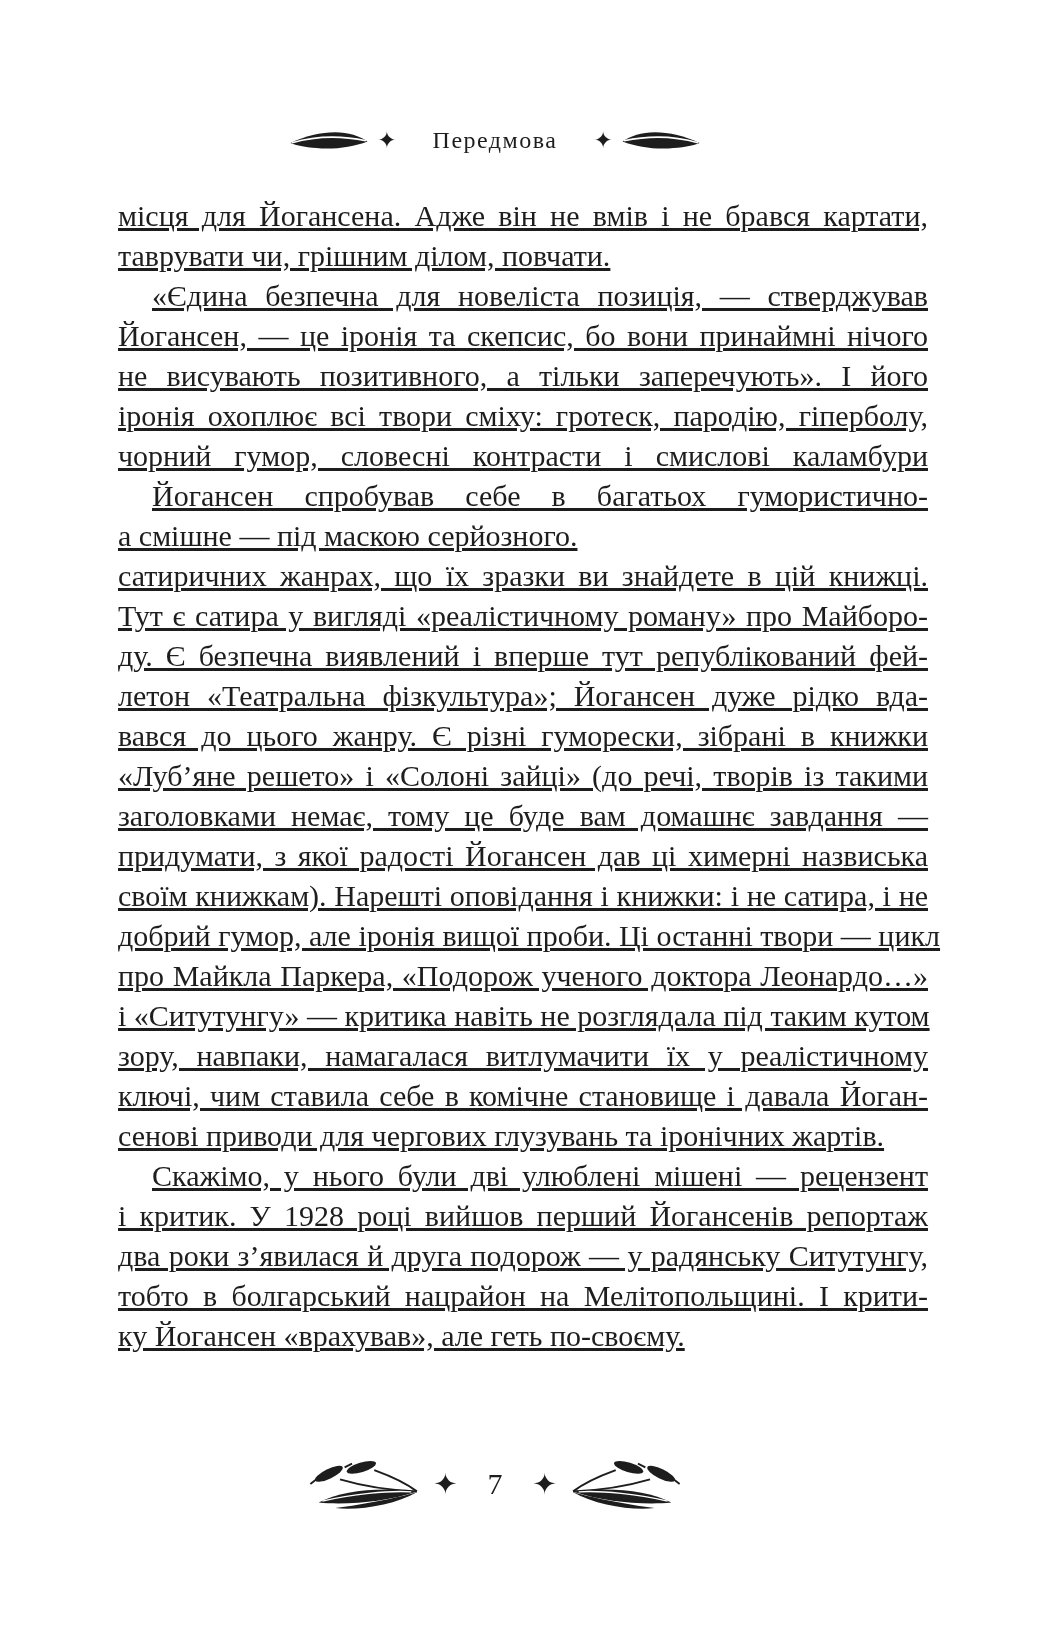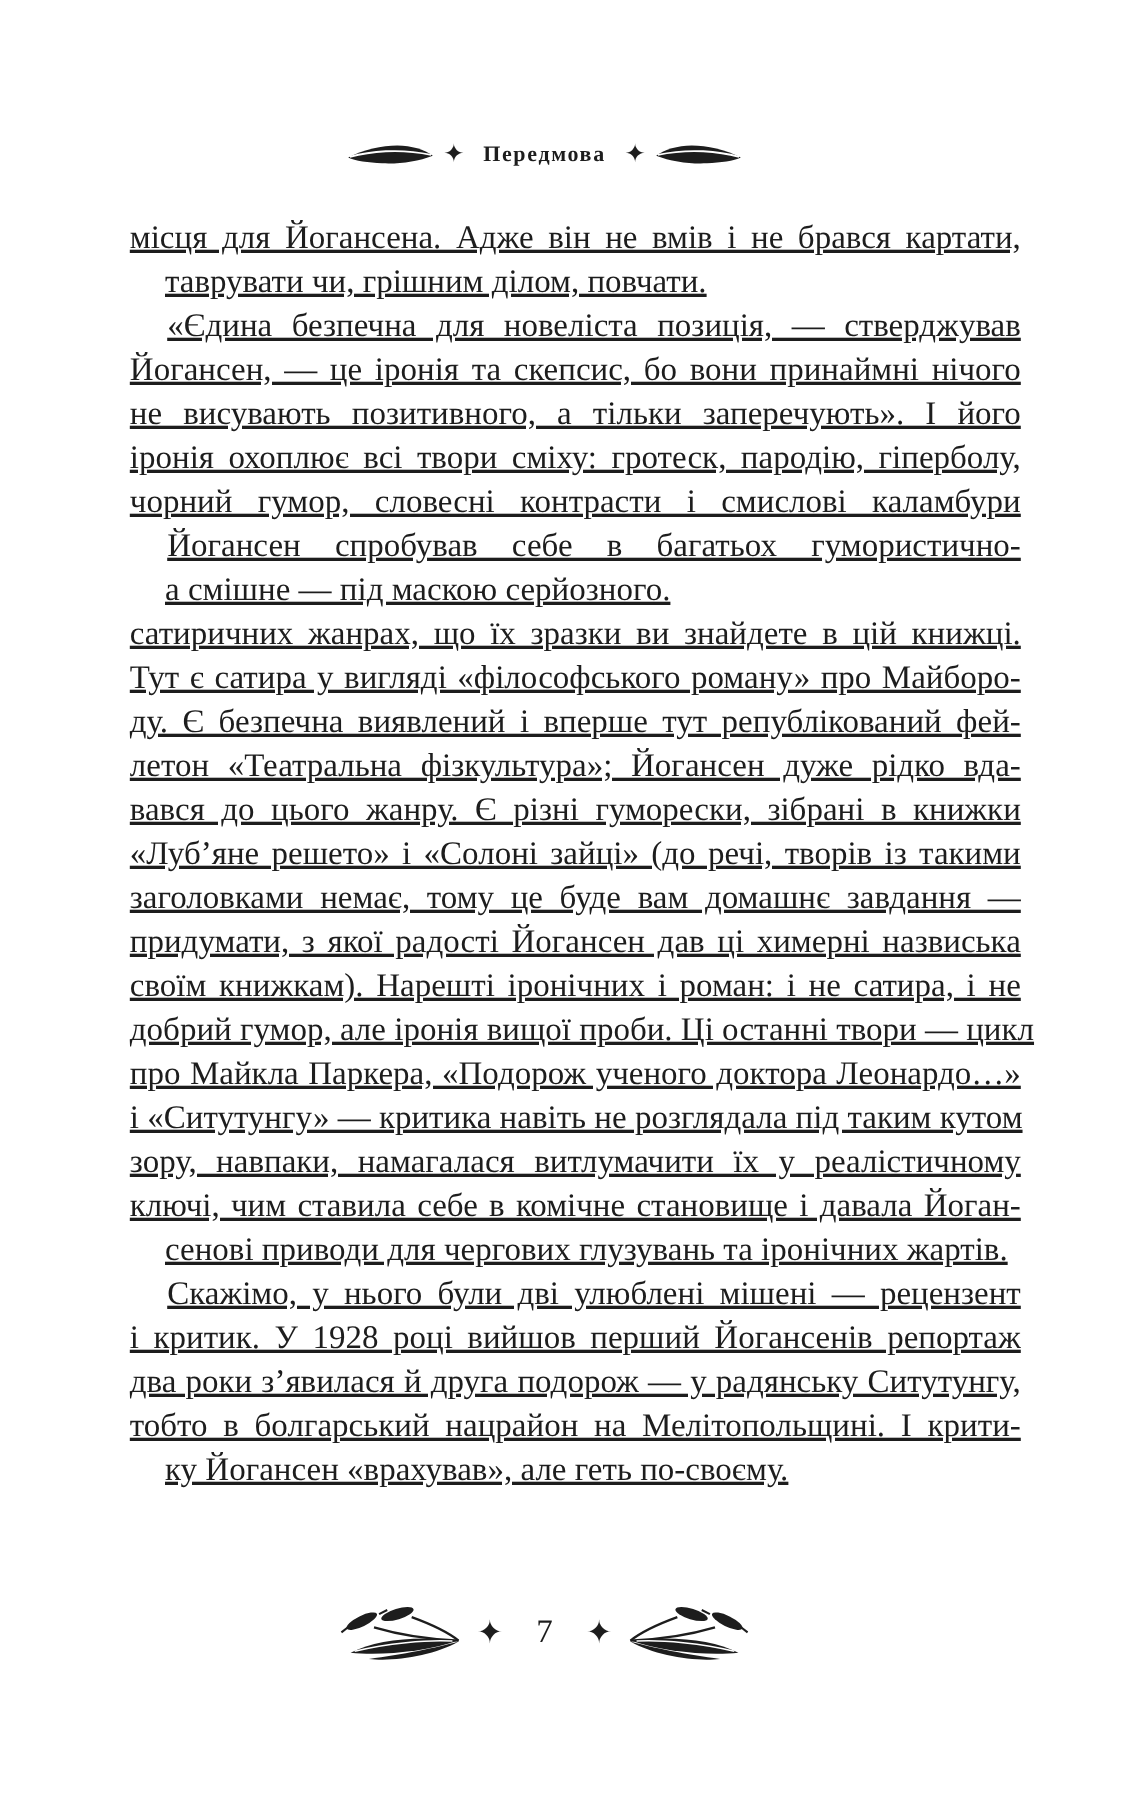--- a/index.html
+++ b/index.html
@@ -21,24 +21,24 @@
     position: absolute;
     top: 120px;
     left: 0;
     right: 50px;          
     height: 40px;
     display: flex;
     justify-content: center;
     align-items: center;
   }
   .chapter-title {
-    font-size: 20px;
-    font-weight: bold;
+    font-size: 24px;
+    font-weight: normal;
     letter-spacing: 1.5px;
-    margin: 0 8px;
+    margin: 0 27px;
     white-space: nowrap;
   }
   .diamond {
     font-family: "DejaVu Sans", sans-serif;
     font-size: 23px;
     line-height: 1;
     margin: 0 9px;
   }
   .orn { display: block; }
   
@@ -52,21 +52,20 @@
   }
   .line {
     height: 40px;
     text-align: justify;
     text-align-last: justify;
     white-space: nowrap;
     text-decoration: underline;
   }
   .line.last {
     text-align-last: left;
-    margin-left: 32px;
   }
   .line.indent {
     text-indent: 34px;
   }
   
   .page-footer {
     position: absolute;
     top: 1456px;
     left: 0;
     right: 50px;
@@ -107,28 +106,28 @@
       <div class="line">місця для Йогансена. Адже він не вмів і не брався картати,</div>
       <div class="line last">таврувати чи, грішним ділом, повчати.</div>
       <div class="line indent">«Єдина безпечна для новеліста позиція, — стверджував</div>
       <div class="line">Йогансен, — це іронія та скепсис, бо вони принаймні нічого</div>
       <div class="line">не висувають позитивного, а тільки заперечують». І його</div>
       <div class="line">іронія охоплює всі твори сміху: гротеск, пародію, гіперболу,</div>
       <div class="line">чорний гумор, словесні контрасти і смислові каламбури</div>
       <div class="line indent">Йогансен спробував себе в багатьох гумористично-</div>
       <div class="line last">а смішне — під маскою серйозного.</div>
       <div class="line">сатиричних жанрах, що їх зразки ви знайдете в цій книжці.</div>
-      <div class="line">Тут є сатира у вигляді «філософського роману» про Майборо-</div>
+      <div class="line">Тут є сатира у вигляді «реалістичному роману» про Майборо-</div>
       <div class="line">ду. Є безпечна виявлений і вперше тут републікований фей-</div>
       <div class="line">летон «Театральна фізкультура»; Йогансен дуже рідко вда-</div>
       <div class="line">вався до цього жанру. Є різні гуморески, зібрані в книжки</div>
       <div class="line">«Луб’яне решето» і «Солоні зайці» (до речі, творів із такими</div>
       <div class="line">заголовками немає, тому це буде вам домашнє завдання —</div>
       <div class="line">придумати, з якої радості Йогансен дав ці химерні назвиська</div>
-      <div class="line">своїм книжкам). Нарешті іронічних і роман: і не сатира, і не</div>
+      <div class="line">своїм книжкам). Нарешті оповідання і книжки: і не сатира, і не</div>
       <div class="line">добрий гумор, але іронія вищої проби. Ці останні твори — цикл</div>
       <div class="line">про Майкла Паркера, «Подорож ученого доктора Леонардо…»</div>
       <div class="line">і «Ситутунгу» — критика навіть не розглядала під таким кутом</div>
       <div class="line">зору, навпаки, намагалася витлумачити їх у реалістичному</div>
       <div class="line">ключі, чим ставила себе в комічне становище і давала Йоган-</div>
       <div class="line last">сенові приводи для чергових глузувань та іронічних жартів.</div>
       <div class="line indent">Скажімо, у нього були дві улюблені мішені — рецензент</div>
       <div class="line">і критик. У 1928 році вийшов перший Йогансенів репортаж</div>
       <div class="line">два роки з’явилася й друга подорож — у радянську Ситутунгу,</div>
       <div class="line">тобто в болгарський нацрайон на Мелітопольщині. І крити-</div>

